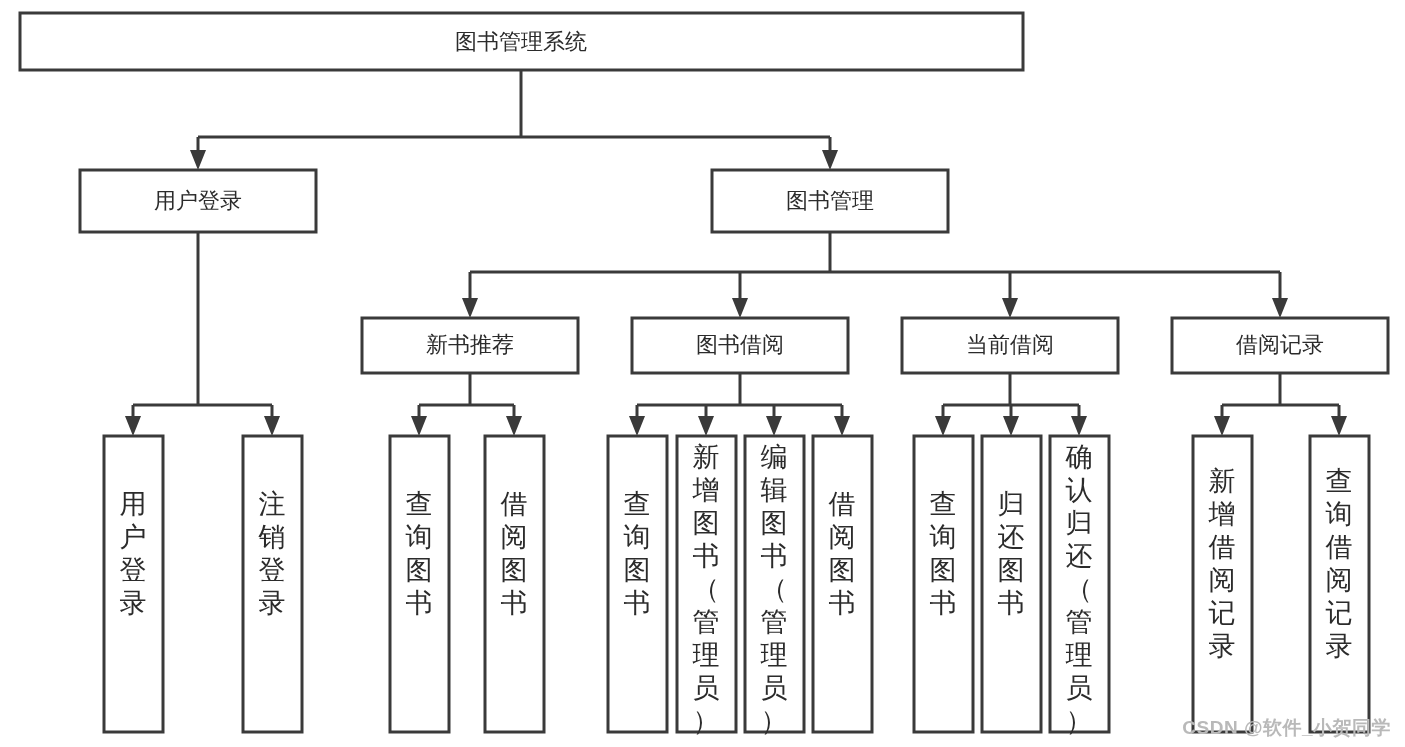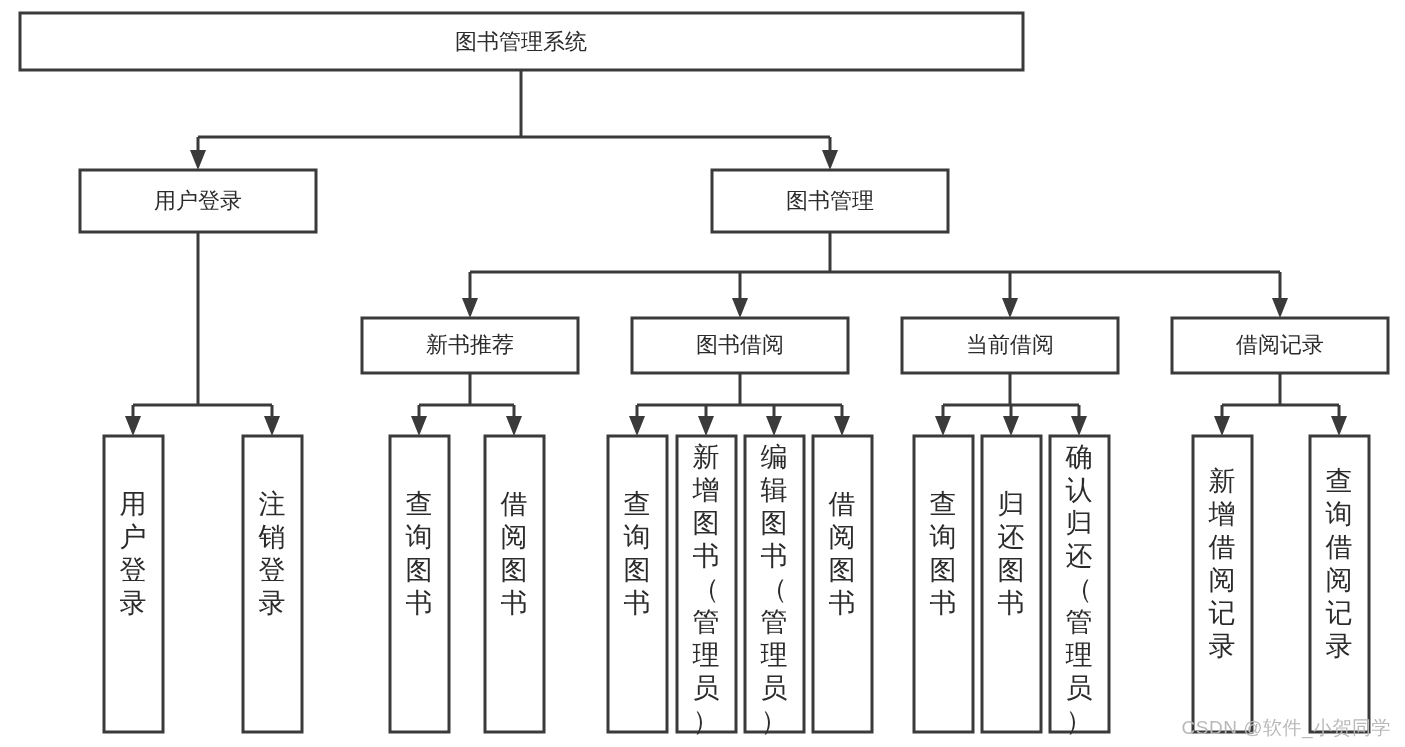--- a/index.html
+++ b/index.html
@@ -57,20 +57,21 @@
   .watermark {
     position: absolute;
     right: 14px;
     bottom: 6px;
     font-family: "Liberation Sans", "DejaVu Sans", sans-serif;
     font-size: 19px;
     color: #b9b9b9;
     letter-spacing: 0.5px;
     white-space: nowrap;
     pointer-events: none;
+    font-weight: bold;
   }
 </style>
 </head>
 <body>
 
 <div id="diagram-root">
 
   <svg id="tree-svg" viewBox="0 0 1405 747" xmlns="http://www.w3.org/2000/svg">
 
     <g>

